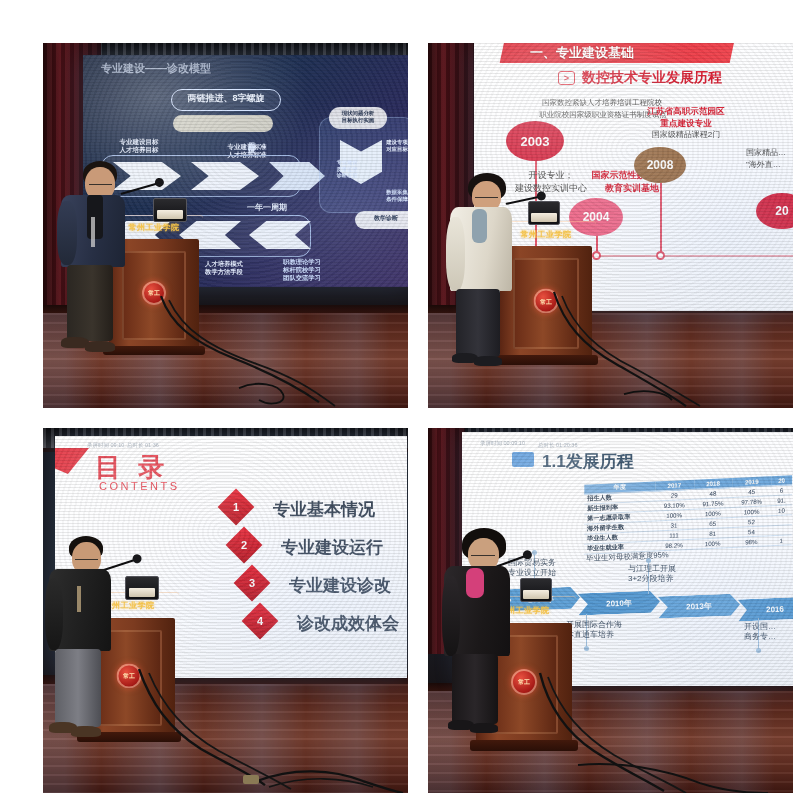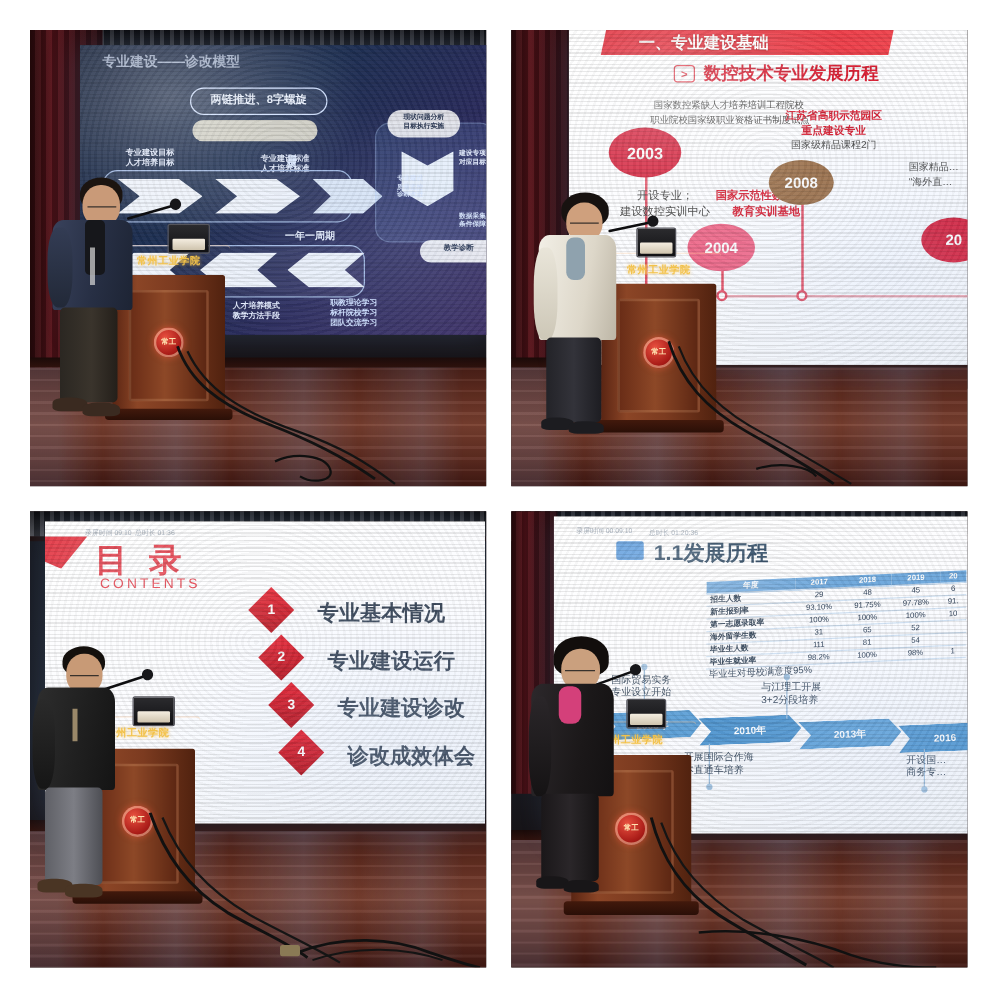--- a/index.html
+++ b/index.html
@@ -3,21 +3,21 @@
 <meta charset="utf-8">
 <title>Conference Photo Collage</title>
 <style>
   * { margin:0; padding:0; box-sizing:border-box; }
   html,body{
     width:800px;height:800px;overflow:hidden;background:#ffffff;
     font-family:"Liberation Sans","DejaVu Sans",sans-serif;
   }
   #collage{
     position:relative;width:800px;height:800px;background:#ffffff;
-    padding:24px;display:grid;
+    padding:43px;display:grid;
     grid-template-columns:365px 365px;grid-template-rows:365px 365px;
     gap:20px;
   }
   .panel{position:relative;overflow:hidden;background:#1a0d0c;}
 
   
   .hall{position:absolute;inset:0;}
   .curtain{
     position:absolute;left:0;top:0;width:16%;height:78%;
     background:linear-gradient(90deg,#2b0a0c 0%,#57131a 30%,#3d0e13 62%,#240709 100%);

